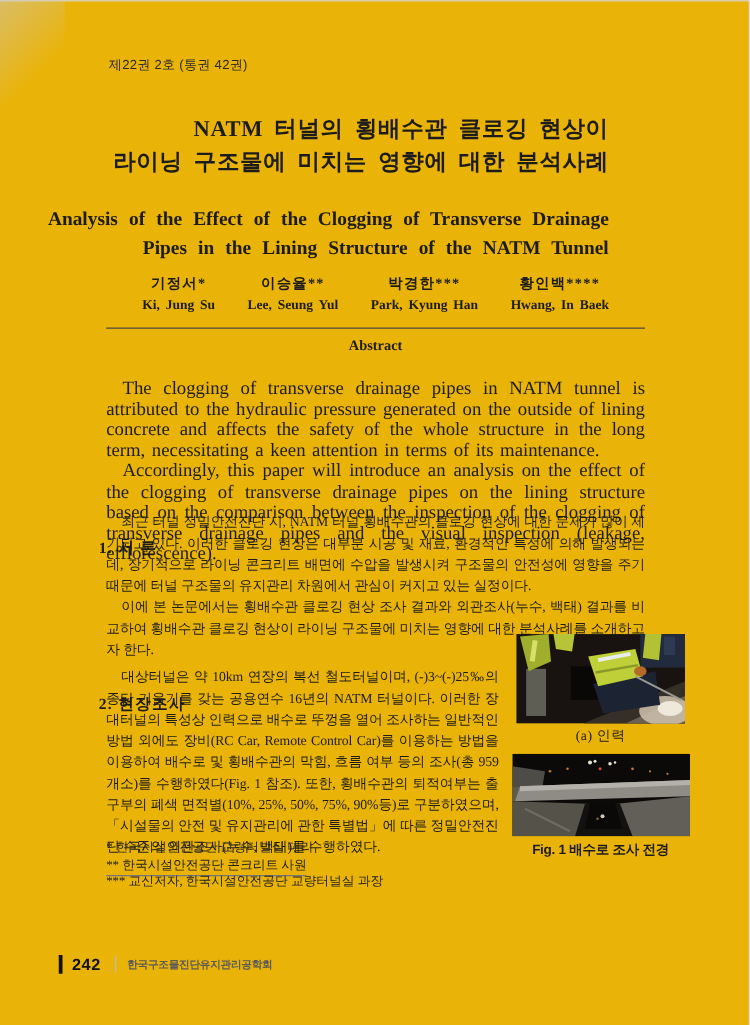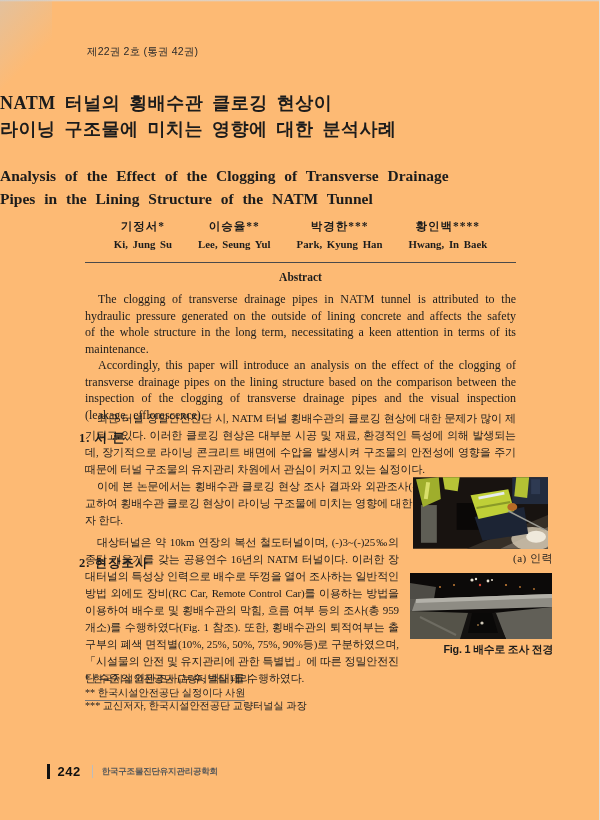--- a/index.html
+++ b/index.html
@@ -1,53 +1,53 @@
 <!DOCTYPE html>
 <html><head>
 <meta charset="utf-8">
 <style>
   html,body{margin:0;padding:0;background:#f2f1ef;}
   .page{
-    position:relative;width:600px;height:820px;background:#fdba74;
+    position:relative;width:600px;height:820px;background:#eab308;
     font-family:"Liberation Serif","DejaVu Serif",serif;color:#1c1c1c;
     overflow:hidden;box-shadow:0 0 4px rgba(0,0,0,.25);
   }
   .page .scan-edge-top{position:absolute;top:0;left:0;right:0;height:2px;
     background:linear-gradient(#d8d7d5,rgba(255,255,255,0));}
   .page .scan-edge-corner{position:absolute;top:0;left:0;width:52px;height:96px;
     background:linear-gradient(135deg,#c9c8c6,rgba(255,255,255,0) 62%);opacity:.5;}
   .page .scan-edge-right{position:absolute;top:0;right:0;width:1px;height:100%;background:#dddcda;}
 
   .journal-header{position:absolute;left:87px;top:45px;font-size:10.5px;
     font-family:"Liberation Sans","DejaVu Sans",sans-serif;color:#2a2a2a;letter-spacing:.2px;}
 
-  .title-block{position:absolute;left:0;top:90px;width:487px;text-align:left;}
+  .title-block{position:absolute;left:0;top:90px;width:487px;text-align:right;}
   .title-ko{font-size:18px;font-weight:bold;line-height:26px;letter-spacing:.5px;word-spacing:4px;}
   .title-en{margin-top:22px;font-size:15.5px;font-weight:bold;line-height:23px;word-spacing:5px;}
 
   .authors{position:absolute;left:85px;top:219px;width:431px;
     display:flex;justify-content:center;gap:26px;text-align:center;}
   .author .ko{font-size:11.5px;font-weight:bold;letter-spacing:1px;}
   .author .en{font-size:10.8px;font-weight:bold;margin-top:4px;word-spacing:2px;}
 
   .authors-divider{position:absolute;left:85px;top:262px;width:431px;border-top:1.2px solid #4a4a4a;}
 
   .abstract{position:absolute;left:85px;top:271px;width:431px;}
-  .abstract .abs-heading{text-align:center;font-weight:bold;font-size:11.5px;margin-bottom:8px;}
-  .abstract p{margin:0;font-size:12px;line-height:16.5px;text-align:justify;text-indent:13px;word-spacing:1.5px;}
+  .abstract .abs-heading{text-align:center;font-weight:bold;font-size:11.5px;margin-bottom:20px;}
+  .abstract p{margin:0;font-size:15px;line-height:16.5px;text-align:justify;text-indent:13px;word-spacing:1.5px;}
 
   .sec-heading{position:absolute;left:79px;font-size:12.5px;font-weight:bold;letter-spacing:1px;margin-top:38px;}
   .sec1-heading{top:392px;}
   .sec1-body{position:absolute;left:85px;top:410px;width:431px;}
   .sec2-heading{top:517px;}
   .sec2-body{position:absolute;left:85px;top:534px;width:314px;}
   .body-text p{margin:0;font-size:11px;line-height:17px;text-align:justify;text-indent:12px;
     letter-spacing:-.1px;}
 
-  .figure{position:absolute;left:408px;top:477px;width:145px;text-align:right;
+  .figure{position:absolute;left:408px;top:507px;width:145px;text-align:center;
     font-size:11px;}
   .figure .photo-a{width:135px;height:72px;display:block;margin:0 auto;}
   .figure .photo-b{width:144px;height:66px;display:block;margin:0 auto;}
   .figure .subcap{margin:2px 0 7px;letter-spacing:.5px;}
   .figure .figcap{margin-top:4px;font-family:"Liberation Sans","DejaVu Sans",sans-serif;
     font-weight:bold;font-size:10.8px;letter-spacing:-.2px;}
 
   .footnote-divider{position:absolute;left:85px;top:700px;width:160px;border-top:1px solid #777;}
   .footnotes{position:absolute;left:85px;top:672px;width:300px;
     font-size:10.2px;line-height:13.5px;color:#222;}
@@ -170,21 +170,21 @@
       <circle cx="72" cy="50" r="1.6" fill="#cfc8b8"></circle>
       <circle cx="68" cy="52" r="1" fill="#8f6a3a"></circle>
       <line x1="10" y1="44" x2="46" y2="62" stroke="#6e6c62" stroke-width="2"></line>
     </svg>
     <div class="figcap">Fig. 1 배수로 조사 전경</div>
   </div>
 
   <div class="footnote-divider"></div>
   <div class="footnotes">
     <div>* 한국시설안전공단 교량터널실 대리</div>
-    <div>** 한국시설안전공단 실정이다 사원</div>
+    <div>** 한국시설안전공단 콘크리트 사원</div>
     <div>*** 교신저자, 한국시설안전공단 교량터널실 과장</div>
   </div>
 
   <div class="page-footer">
     <div class="bar"></div>
     <div class="pnum">242</div>
     <div class="vdiv"></div>
     <div class="society">한국구조물진단유지관리공학회</div>
   </div>
 </div>

